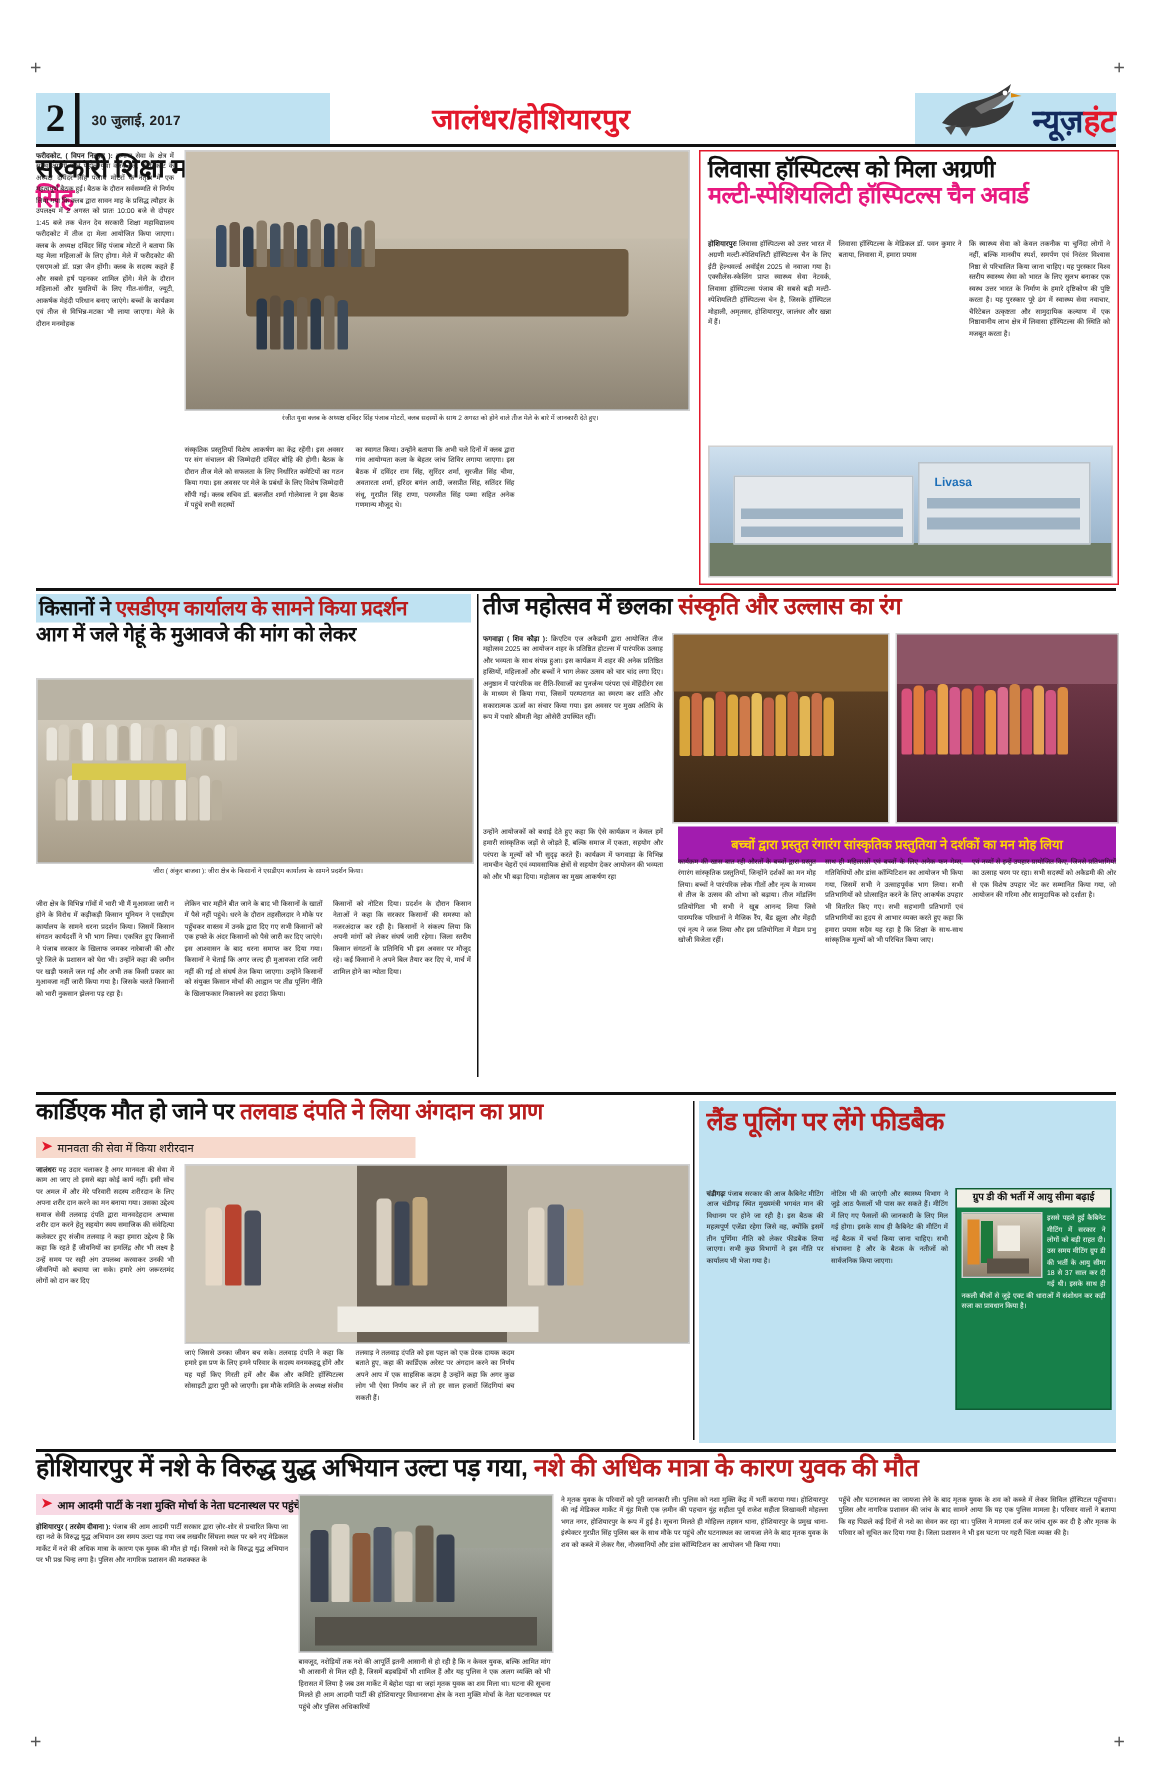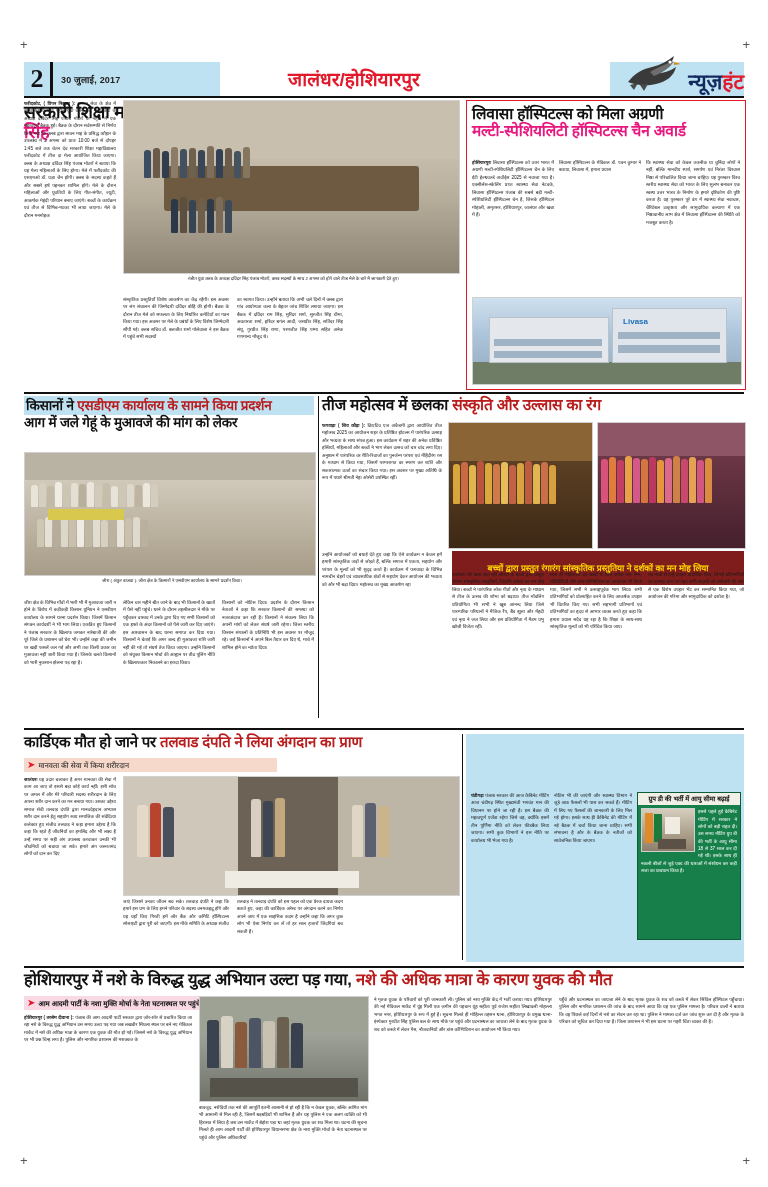--- a/index.html
+++ b/index.html
@@ -95,21 +95,21 @@
   #b3c1{position:absolute;left:0;top:203px;width:92px;height:118px;}
   #b3c2{position:absolute;left:99px;top:203px;width:92px;height:118px;}
   #b3c3{position:absolute;left:198px;top:203px;width:92px;height:118px;}
 
   
   #blk4{position:absolute;left:322px;top:396px;width:422px;height:330px;}
   #blk4 .h{font-size:15.5px;padding-bottom:4px;}
   #b4c1{position:absolute;left:0;top:26px;width:120px;height:125px;}
   #b4photo1{position:absolute;left:126px;top:26px;width:143px;height:125px;}
   #b4photo2{position:absolute;left:275px;top:26px;width:147px;height:125px;}
-  #b4blackbar{position:absolute;left:130px;top:155px;width:292px;height:34px;background:#7f1d1d;
+  #b4blackbar{position:absolute;left:130px;top:155px;width:292px;height:24px;background:#a21caf;
     display:flex;align-items:center;justify-content:center;}
   #b4blackbar span{color:#ffd400;font-size:8.6px;font-weight:bold;}
   #b4c2{position:absolute;left:0;top:155px;width:120px;height:165px;}
   #b4c3{position:absolute;left:130px;top:175px;width:92px;height:145px;}
   #b4c4{position:absolute;left:228px;top:175px;width:92px;height:145px;}
   #b4c5{position:absolute;left:326px;top:175px;width:96px;height:145px;}
 
   
   #blk5{position:absolute;left:24px;top:734px;width:434px;height:228px;}
   #blk5 .h{font-size:15px;padding-bottom:4px;}
@@ -390,20 +390,21 @@
 
     <div id="b5c2" class="body-col">जाएं जिससे उनका जीवन बच सके। तलवाड़ दंपति ने कहा कि हमारे इस प्रण के लिए हमने परिवार के सदस्य वनमकहद्रू होंगे और यह यहाँ किए गिरती हमें और बैंक और कमिटि हॉस्पिटल्स सोसाइटी द्वारा पूरी को जाएगी। इस मौके समिति के अध्यक्ष संजीव</div>
     <div id="b5c3" class="body-col">तलवाड़ ने तलवाड़ दंपति को इस पहल को एक प्रेरक दायक कदम बताते हुए, कहा की कार्डिएक अरेस्ट पर अंगदान करने का निर्णय अपने आप में एक साहसिक कदम है उन्होंने कहा कि अगर कुछ लोग भी ऐसा निर्णय कर लें तो हर साल हजारों जिंदगियां बच सकती हैं।</div>
     <div id="b5c4" class="body-col"></div>
   </div>
 
   <div class="vrule" style="left:462px;top:734px;height:226px;"></div>
 
   <div id="blk6">
     <div class="hl h">
+      <div class="red">लैंड पूलिंग पर लेंगे फीडबैक</div>
     </div>
     <div id="b6c1" class="body-col"><span class="lead">चंडीगढ़ः</span> <span>पंजाब सरकार की आज कैबिनेट मीटिंग आज चंडीगढ़ स्थित मुख्यमंत्री भगवंत मान की विधानम पर होने जा रही है। इस बैठक की महत्वपूर्ण एजेंडा रहेगा जिसे वह, क्योंकि इसमें तीन पूर्णिमा नीति को लेकर फीडबैक लिया जाएगा। सभी कुछ विभागों ने इस नीति पर कार्यालय भी भेजा गया है।</span></div>
     <div id="b6c2" class="body-col">नोटिस भी की जाएंगी और स्वास्थ्य विभाग ने जुड़े आठ फैसलों भी पास कर सकते हैं। मीटिंग में लिए गए फैसलों की जानकारी के लिए मिल गई होगा। इसके साथ ही कैबिनेट की मीटिंग में नई बैठक में चर्चा किया जाना चाहिए। सभी संभावना है और के बैठक के नतीजों को सार्वजनिक किया जाएगा।</div>
     <div id="b6green">
       <div class="gh">ग्रुप डी की भर्ती में आयु सीमा बढ़ाई</div>
       <div class="gb">
         <span id="b6gphoto" class="photo" style="display:block;">
           <span style="position:absolute;inset:0;background:linear-gradient(#d6cdbc,#8e7f6b);display:block;"></span>
           <span style="position:absolute;left:6%;top:10%;width:16%;height:70%;background:#e08a2a;display:block;"></span>
           <span style="position:absolute;left:24%;top:12%;width:14%;height:66%;background:#1c7a3c;display:block;"></span>

